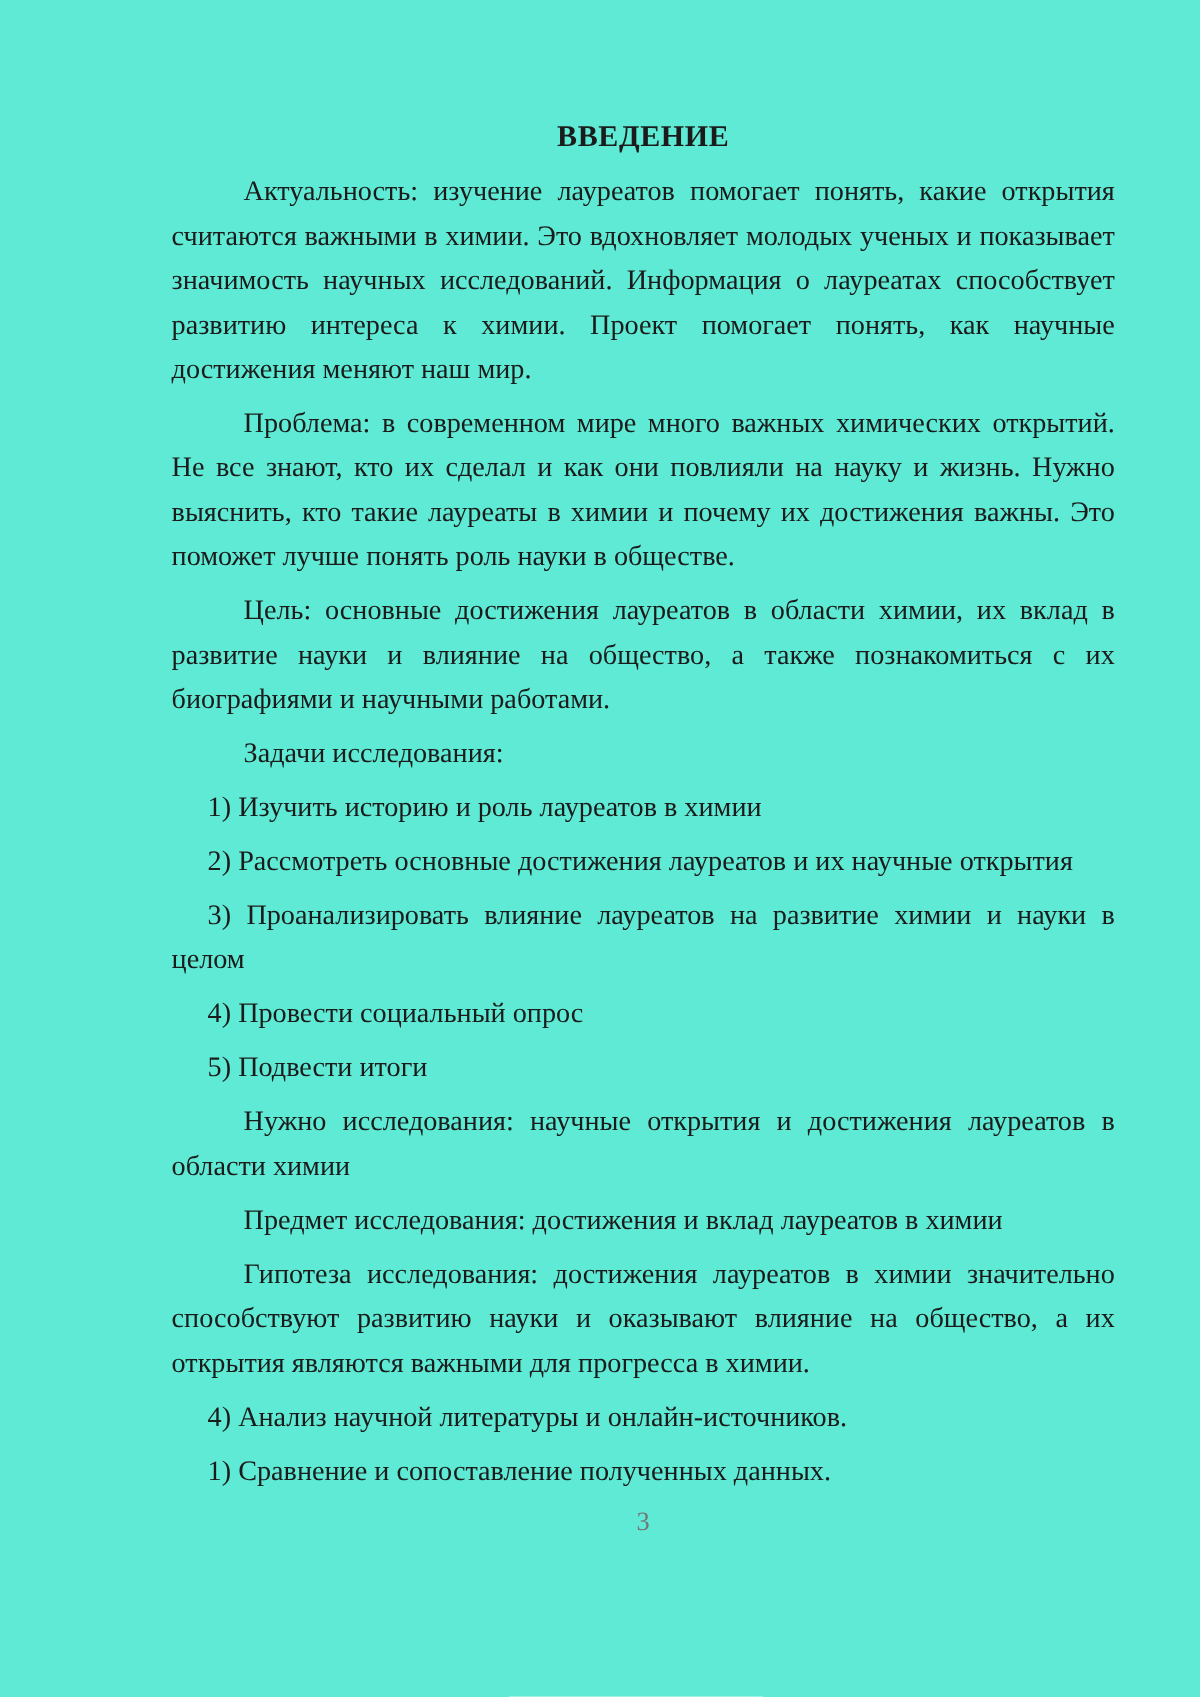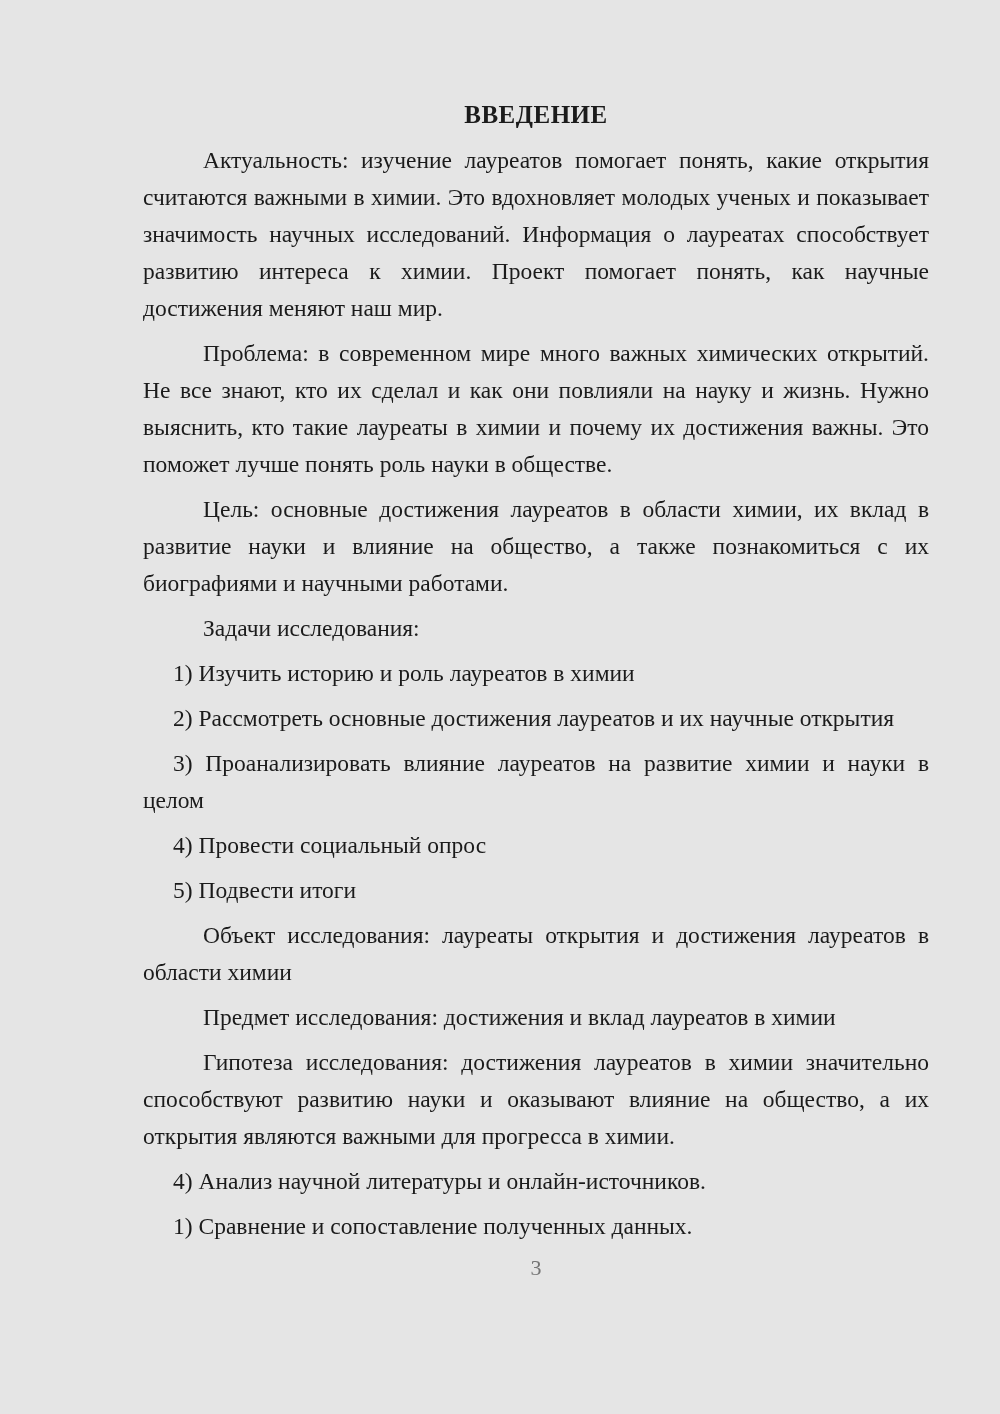--- a/index.html
+++ b/index.html
@@ -5,21 +5,21 @@
   html, body {
     margin: 0;
     padding: 0;
     background: #ffffff;
   }
   .page {
     width: 1000px;
     height: 1414px;
     box-sizing: border-box;
     padding: 96px 71px 0 143px;
-    background: #e5e5e5;
+    background: #5eead4;
     font-family: "Liberation Serif", "DejaVu Serif", serif;
     color: #1b1b1b;
     position: relative;
     overflow: hidden;
   }
   .doc-title {
     font-size: 25px;
     line-height: 38px;
     font-weight: bold;
     text-align: center;
@@ -52,21 +52,21 @@
   <div>
     <p class="para indent">Актуальность: изучение лауреатов помогает понять, какие открытия считаются важными в химии. Это вдохновляет молодых ученых и показывает значимость научных исследований. Информация о лауреатах способствует развитию интереса к химии. Проект помогает понять, как научные достижения меняют наш мир.</p>
     <p class="para indent">Проблема: в современном мире много важных химических открытий. Не все знают, кто их сделал и как они повлияли на науку и жизнь. Нужно выяснить, кто такие лауреаты в химии и почему их достижения важны. Это поможет лучше понять роль науки в обществе.</p>
     <p class="para indent">Цель: основные достижения лауреатов в области химии, их вклад в развитие науки и влияние на общество, а также познакомиться с их биографиями и научными работами.</p>
     <p class="para indent">Задачи исследования:</p>
     <p class="para list">1) Изучить историю и роль лауреатов в химии</p>
     <p class="para list">2) Рассмотреть основные достижения лауреатов и их научные открытия</p>
     <p class="para list">3) Проанализировать влияние лауреатов на развитие химии и науки в целом</p>
     <p class="para list">4) Провести социальный опрос</p>
     <p class="para list">5) Подвести итоги</p>
-    <p class="para indent">Объект исследования: лауреаты открытия и достижения лауреатов в области химии</p>
+    <p class="para indent">Нужно исследования: научные открытия и достижения лауреатов в области химии</p>
     <p class="para indent">Предмет исследования: достижения и вклад лауреатов в химии</p>
     <p class="para indent">Гипотеза исследования: достижения лауреатов в химии значительно способствуют развитию науки и оказывают влияние на общество, а их открытия являются важными для прогресса в химии.</p>
     <p class="para list">4) Анализ научной литературы и онлайн-источников.</p>
     <p class="para list">1) Сравнение и сопоставление полученных данных.</p>
   </div>
 
   <div class="page-number">3</div>
 
 </div>
 

